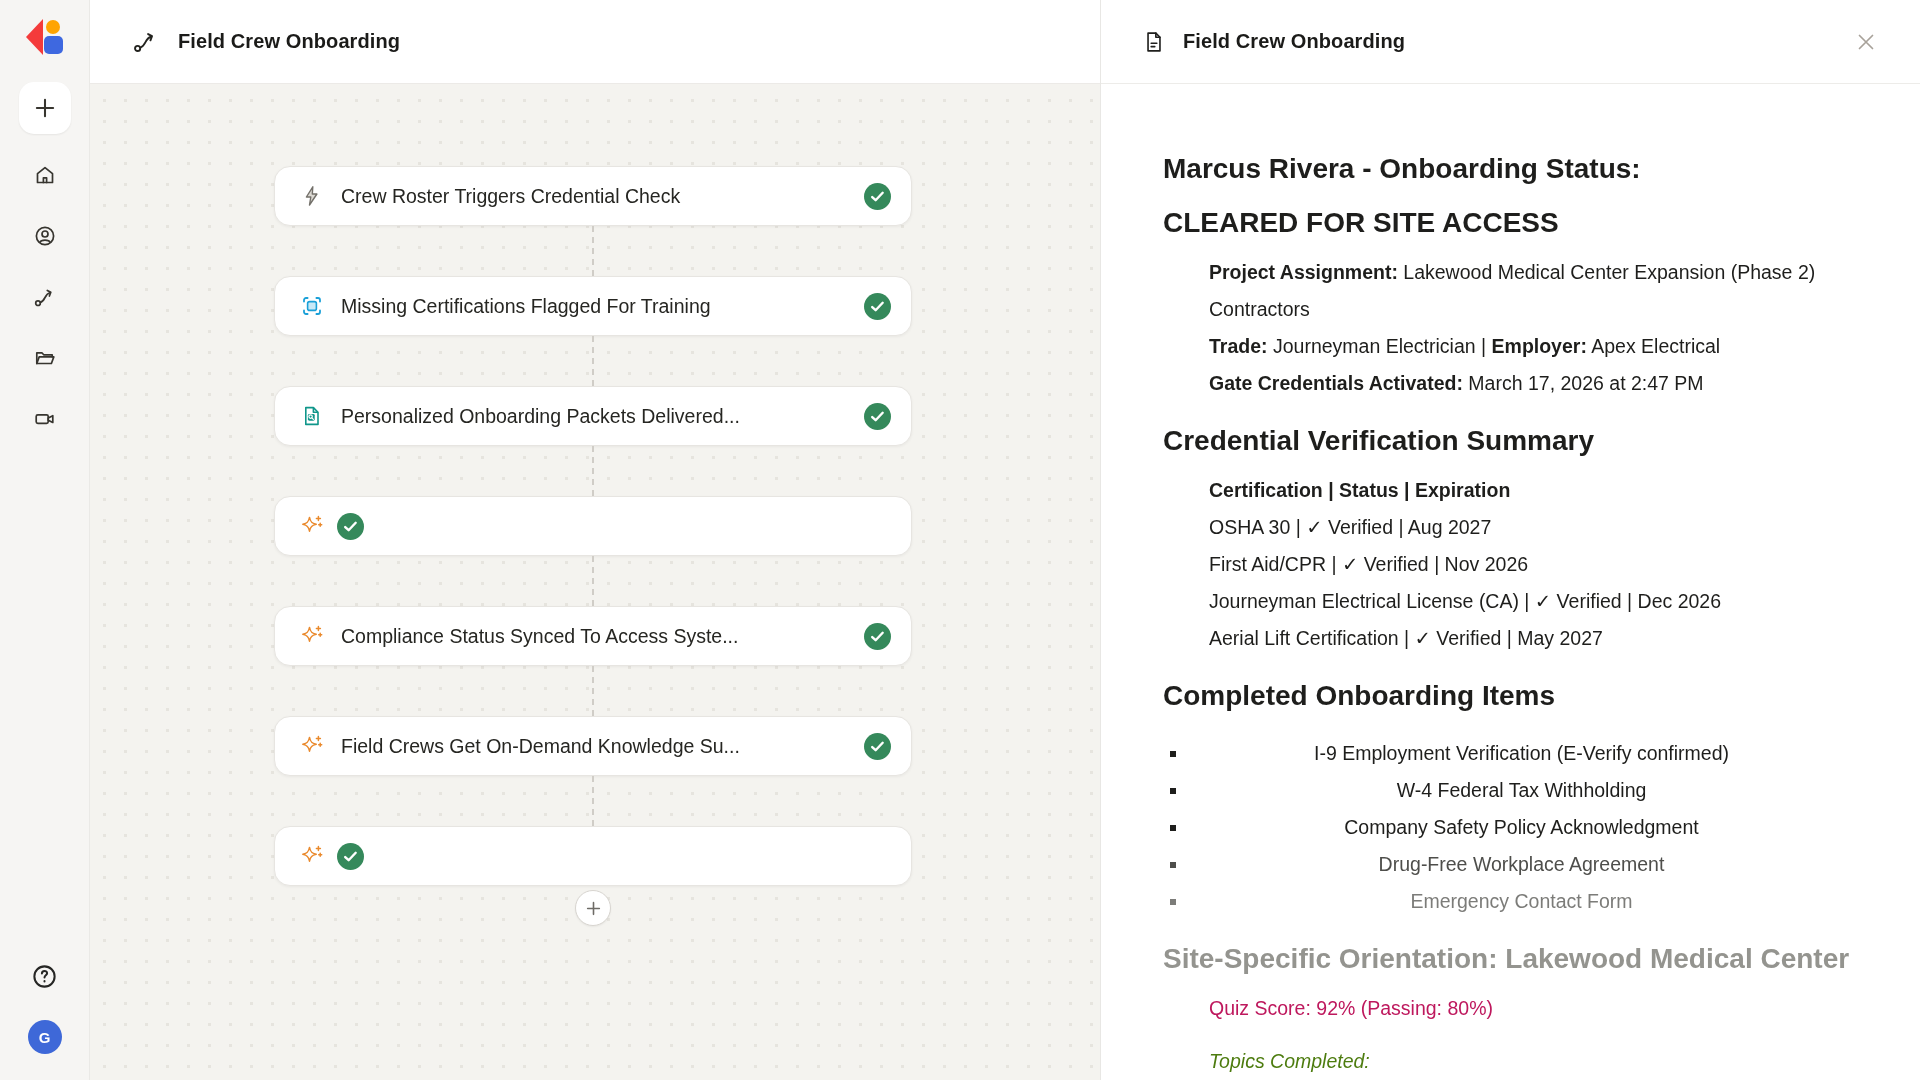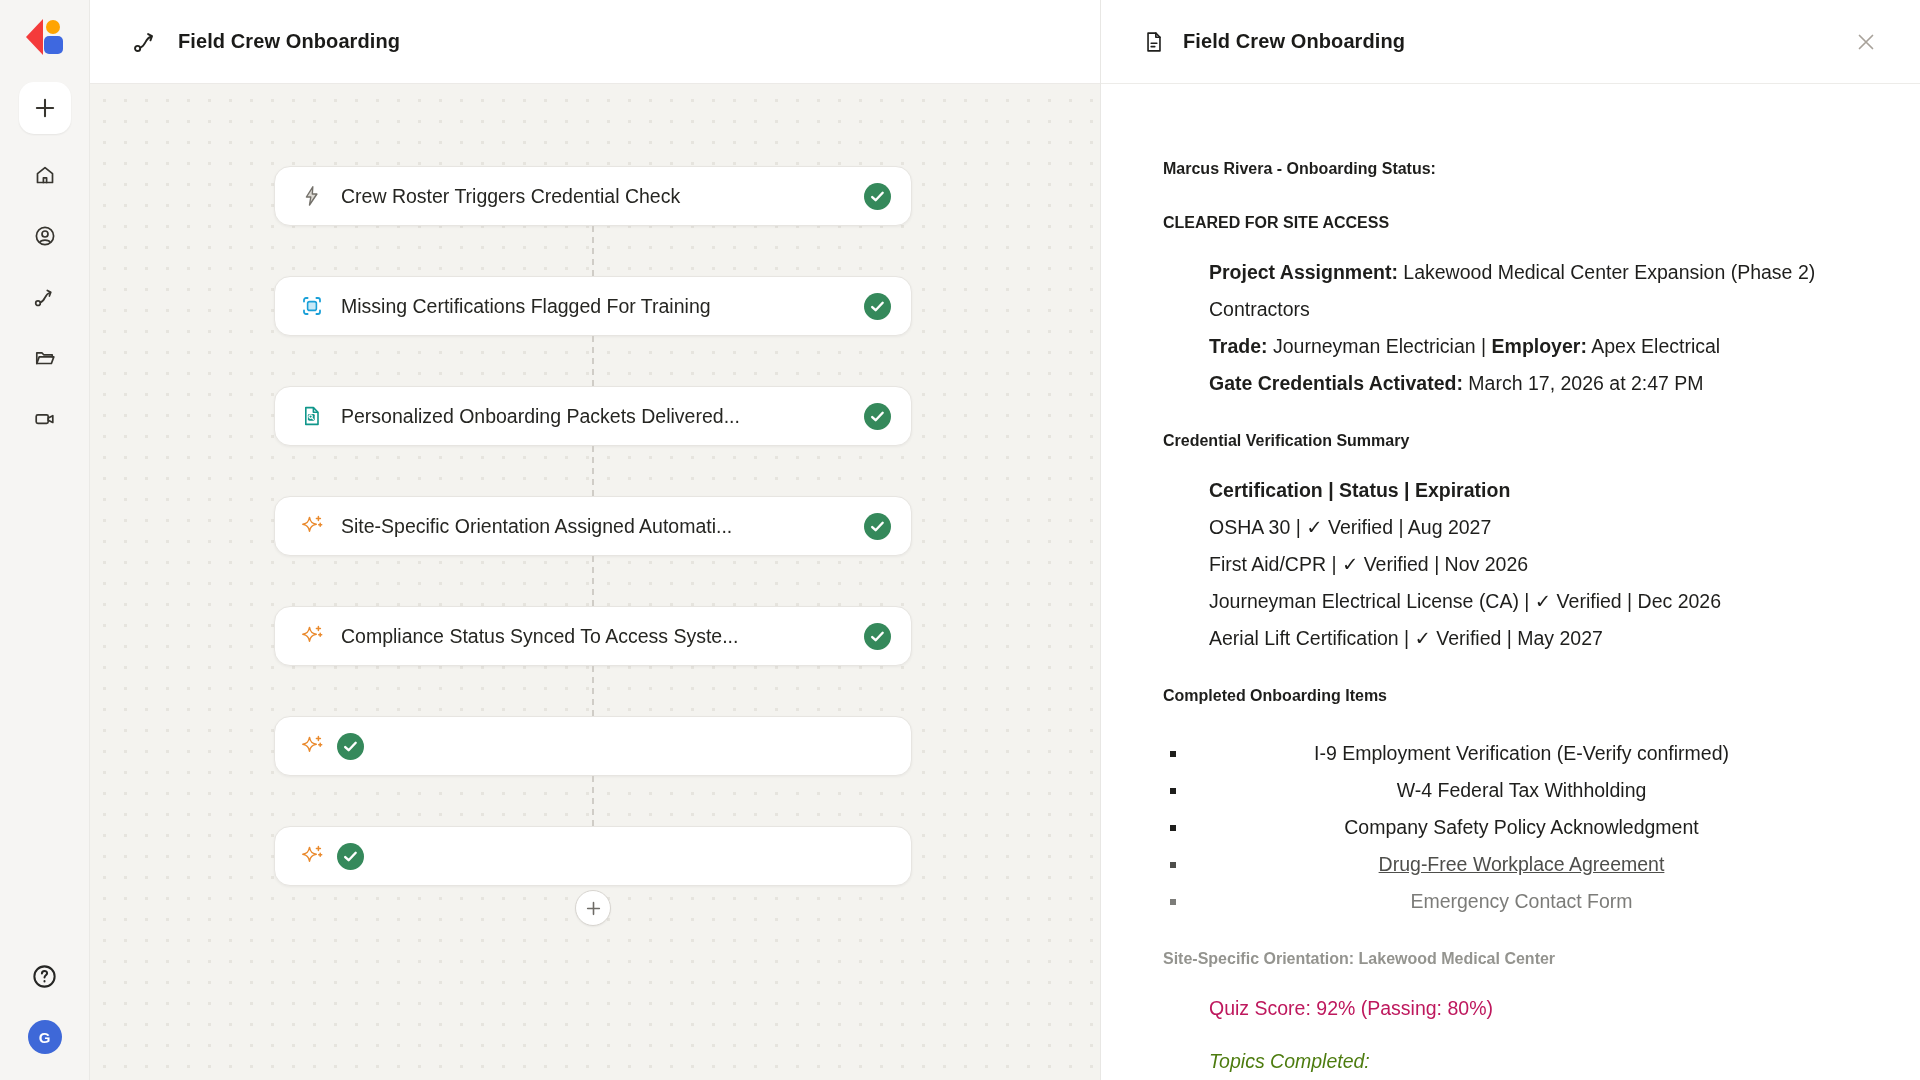--- a/index.html
+++ b/index.html
@@ -33,29 +33,29 @@
   .step-badge { margin-left:12px; flex:none; width:27px; height:27px; }
   .connector { height:50px; width:0; border-left:2px dashed #d0cdc7; margin:0 auto; }
   .add-btn { width:36px; height:36px; border-radius:50%; background:#fff; border:1px solid #d8d5d0; margin:4px auto 0; display:flex; align-items:center; justify-content:center; cursor:pointer; box-shadow:0 1px 2px rgba(25,25,18,.05); }
 
   
   .panel { width:820px; flex:none; background:#fff; border-left:1px solid #e8e7e4; display:flex; flex-direction:column; }
   .panel-header { height:84px; border-bottom:1px solid #edece9; display:flex; align-items:center; padding:0 38px 0 40px; flex:none; }
   .panel-title { font-size:20px; font-weight:bold; color:#1b1b19; margin-left:16px; letter-spacing:.1px; }
   .close-btn { margin-left:auto; width:32px; height:32px; display:flex; align-items:center; justify-content:center; cursor:pointer; }
   .panel-body { padding:70px 70px 0 62px; font-size:19.5px; line-height:37px; color:#1e1e1c; overflow:hidden; }
-  .doc-h { font-size:16px; line-height:30px; font-weight:bold; margin-top:24px; white-space:nowrap; }
+  .doc-h { font-size:28px; line-height:30px; font-weight:bold; margin-top:24px; white-space:nowrap; }
   .doc-h:first-child { margin-top:0; }
   .doc-p { margin-top:16px;margin-left:46px; }
   .doc-line { min-height:37px; white-space:nowrap; }
   .doc-line .b { font-weight:bold; }
   .doc-list { margin-top:24px; list-style:none;text-align:center; }
   .doc-list li { position:relative; padding-left:30px; line-height:37px; white-space:nowrap; }
   .doc-list li::before { content:""; position:absolute; left:7px; top:16px; width:6px; height:6px; background:currentColor; }
-  .fade-1 { color:#4e4e4b;text-decoration:underline; }
+  .fade-1 { color:#4e4e4b; }
   .fade-2 { color:#7c7c79; }
   .fade-3 { color:#94948f; }
   .fade-4 { color:#be185d; }
   .fade-5 { color:#4d7c0f;font-style:italic; }
 </style>
 </head>
 <body>
 
 <nav class="sidebar">
   <div class="logo">
@@ -172,21 +172,20 @@
         </div>
         <div class="connector"></div>
         <div class="step-card">
           <span class="step-icon">
             <svg width="24" height="24" viewBox="0 0 24 24" fill="none" stroke="#ea8a2d" stroke-width="1.5" stroke-linecap="round" stroke-linejoin="round">
               <path d="M9.5 3.4c.8 4.5 2.4 6.1 6.7 6.9-4.3.8-5.9 2.4-6.7 6.9-.8-4.5-2.4-6.1-6.7-6.9 4.3-.8 5.9-2.4 6.7-6.9z"></path>
               <path d="M18.4 2.6v4M16.4 4.6h4"></path>
               <path d="M20.2 9.2v3M18.7 10.7h3"></path>
             </svg>
           </span>
-          <span class="step-label">Site-Specific Orientation Assigned Automati...</span>
           <span class="step-badge"><svg width="27" height="27" viewBox="0 0 26 26">
               <circle cx="13" cy="13" r="13" fill="#35895b"></circle>
               <path d="M7.9 13.5l3.3 3.1 6.8-7.2" stroke="#fff" stroke-width="2.3" fill="none" stroke-linecap="round" stroke-linejoin="round"></path>
             </svg></span>
         </div>
         <div class="connector"></div>
         <div class="step-card">
           <span class="step-icon">
             <svg width="24" height="24" viewBox="0 0 24 24" fill="none" stroke="#ea8a2d" stroke-width="1.5" stroke-linecap="round" stroke-linejoin="round">
               <path d="M9.5 3.4c.8 4.5 2.4 6.1 6.7 6.9-4.3.8-5.9 2.4-6.7 6.9-.8-4.5-2.4-6.1-6.7-6.9 4.3-.8 5.9-2.4 6.7-6.9z"></path>
@@ -202,20 +201,21 @@
         </div>
         <div class="connector"></div>
         <div class="step-card">
           <span class="step-icon">
             <svg width="24" height="24" viewBox="0 0 24 24" fill="none" stroke="#ea8a2d" stroke-width="1.5" stroke-linecap="round" stroke-linejoin="round">
               <path d="M9.5 3.4c.8 4.5 2.4 6.1 6.7 6.9-4.3.8-5.9 2.4-6.7 6.9-.8-4.5-2.4-6.1-6.7-6.9 4.3-.8 5.9-2.4 6.7-6.9z"></path>
               <path d="M18.4 2.6v4M16.4 4.6h4"></path>
               <path d="M20.2 9.2v3M18.7 10.7h3"></path>
             </svg>
           </span>
+          <span class="step-label">Field Crews Get On-Demand Knowledge Su...</span>
           <span class="step-badge"><svg width="27" height="27" viewBox="0 0 26 26">
               <circle cx="13" cy="13" r="13" fill="#35895b"></circle>
               <path d="M7.9 13.5l3.3 3.1 6.8-7.2" stroke="#fff" stroke-width="2.3" fill="none" stroke-linecap="round" stroke-linejoin="round"></path>
             </svg></span>
         </div>
         <div class="connector"></div>
         <div class="step-card">
           <span class="step-icon">
             <svg width="24" height="24" viewBox="0 0 24 24" fill="none" stroke="#ea8a2d" stroke-width="1.5" stroke-linecap="round" stroke-linejoin="round">
               <path d="M9.5 3.4c.8 4.5 2.4 6.1 6.7 6.9-4.3.8-5.9 2.4-6.7 6.9-.8-4.5-2.4-6.1-6.7-6.9 4.3-.8 5.9-2.4 6.7-6.9z"></path>

